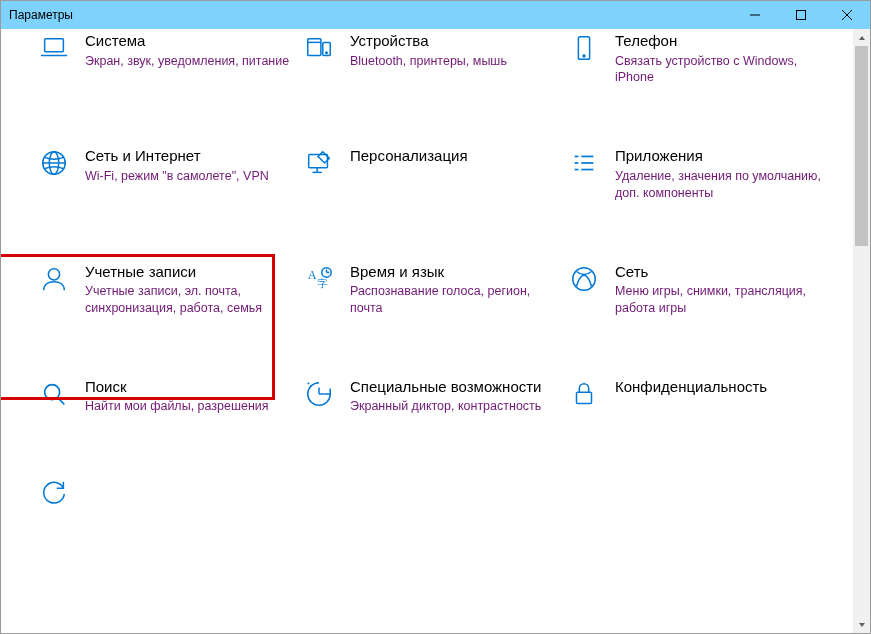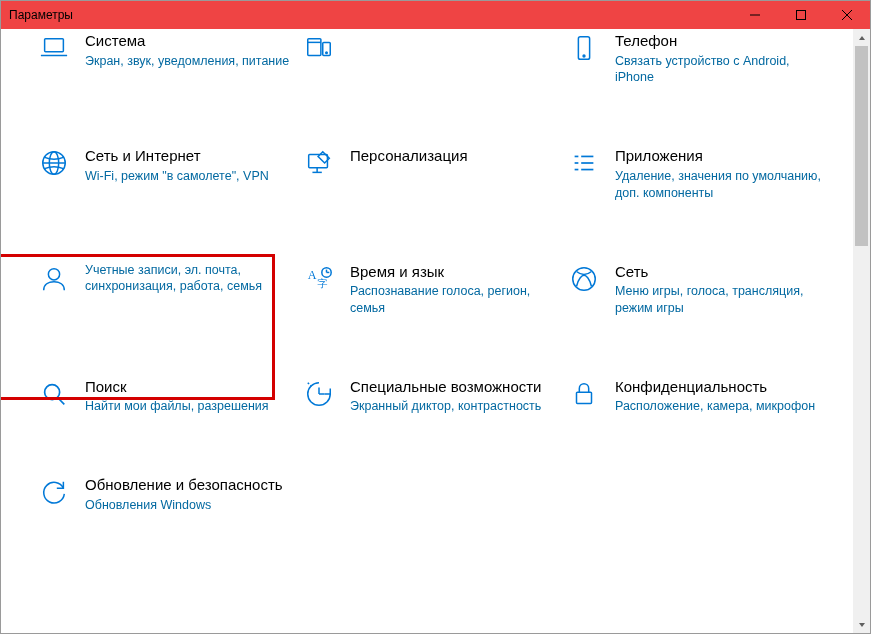--- a/index.html
+++ b/index.html
@@ -22,21 +22,21 @@
   }
   
   .titlebar {
     height: 28px;
     display: flex;
     align-items: center;
     justify-content: space-between;
     font-size: 12px;
     user-select: none;
     border-bottom: 0;
-    background: #ef4444;
+    background: #7dd3fc;
   }
   .titlebar .title {
     padding-left: 8px;
     color: #000;
   }
   .titlebar .controls {
     display: flex;
     height: 100%;
   }
   .titlebar .ctrl {
@@ -116,21 +116,21 @@
     min-width: 0;
   }
   .tile .text .t-title {
     font-size: 15px;
     color: #000;
     line-height: 1.3;
     margin-bottom: 2px;
   }
   .tile .text .t-sub {
     font-size: 12.5px;
-    color: #0369a1;
+    color: #701a75;
     line-height: 1.35;
   }
   
   .highlight {
     position: absolute;
     border: 3px solid #d40000;
     pointer-events: none;
   }
 </style>
 </head>
@@ -178,32 +178,36 @@
 
         <div class="tile">
           <span class="icon">
             <svg viewBox="0 0 32 32" fill="none" stroke="currentColor" stroke-width="1.6">
               <rect x="4" y="6" width="14" height="18" rx="1"></rect>
               <line x1="4" y1="10" x2="18" y2="10"></line>
               <rect x="20" y="10" width="8" height="14" rx="1"></rect>
               <circle cx="24" cy="21" r="0.8" fill="currentColor"></circle>
             </svg>
           </span>
+          <div class="text">
+            <div class="t-title">Устройства</div>
+            <div class="t-sub">Bluetooth, принтеры, мышь</div>
+          </div>
         </div>
 
         <div class="tile">
           <span class="icon">
             <svg viewBox="0 0 32 32" fill="none" stroke="currentColor" stroke-width="1.6">
               <rect x="10" y="4" width="12" height="24" rx="2"></rect>
               <circle cx="16" cy="24.5" r="1" fill="currentColor"></circle>
             </svg>
           </span>
           <div class="text">
             <div class="t-title">Телефон</div>
-            <div class="t-sub">Связать устройство с Android, iPhone</div>
+            <div class="t-sub">Связать устройство с Windows, iPhone</div>
           </div>
         </div>
 
         <div class="tile">
           <span class="icon">
             <svg viewBox="0 0 32 32" fill="none" stroke="currentColor" stroke-width="1.6">
               <circle cx="16" cy="16" r="12"></circle>
               <ellipse cx="16" cy="16" rx="5" ry="12"></ellipse>
               <line x1="4" y1="16" x2="28" y2="16"></line>
               <path d="M6 10 Q16 14 26 10"></path>
@@ -248,51 +252,52 @@
         </div>
 
         <div class="tile">
           <span class="icon">
             <svg viewBox="0 0 32 32" fill="none" stroke="currentColor" stroke-width="1.6">
               <circle cx="16" cy="11" r="6"></circle>
               <path d="M5 28 C5 21 11 19 16 19 C21 19 27 21 27 28"></path>
             </svg>
           </span>
           <div class="text">
+            <div class="t-title">Учетные записи</div>
             <div class="t-sub">Учетные записи, эл. почта, синхронизация, работа, семья</div>
           </div>
         </div>
 
         <div class="tile">
           <span class="icon">
             <svg viewBox="0 0 32 32" fill="none" stroke="currentColor" stroke-width="1.6">
               <text x="4" y="16" font-size="13" font-family="Segoe UI" fill="currentColor" stroke="none">A</text>
               <text x="14" y="24" font-size="11" font-family="Segoe UI" fill="currentColor" stroke="none">字</text>
               <circle cx="24" cy="9" r="5"></circle>
               <line x1="24" y1="9" x2="24" y2="6"></line>
               <line x1="24" y1="9" x2="27" y2="9"></line>
             </svg>
           </span>
           <div class="text">
             <div class="t-title">Время и язык</div>
-            <div class="t-sub">Распознавание голоса, регион, семья</div>
+            <div class="t-sub">Распознавание голоса, регион, почта</div>
           </div>
         </div>
 
         <div class="tile">
           <span class="icon">
             <svg viewBox="0 0 32 32" fill="none" stroke="currentColor" stroke-width="1.6">
               <circle cx="16" cy="16" r="12"></circle>
               <path d="M8 8 C13 12 19 12 24 8"></path>
               <path d="M8 24 C10 15 14 12 16 12 C18 12 22 15 24 24"></path>
             </svg>
           </span>
           <div class="text">
             <div class="t-title">Сеть</div>
-            <div class="t-sub">Меню игры, голоса, трансляция, режим игры</div>
+            <div class="t-sub">Меню игры, снимки, трансляция, работа игры</div>
           </div>
         </div>
 
         <div class="tile">
           <span class="icon">
             <svg viewBox="0 0 32 32" fill="none" stroke="currentColor" stroke-width="1.8">
               <circle cx="14" cy="14" r="8"></circle>
               <line x1="20" y1="20" x2="27" y2="27"></line>
             </svg>
           </span>
@@ -320,35 +325,30 @@
 
         <div class="tile">
           <span class="icon">
             <svg viewBox="0 0 32 32" fill="none" stroke="currentColor" stroke-width="1.6">
               <rect x="8" y="14" width="16" height="12" rx="1"></rect>
               <path d="M11 14 V10 a5 5 0 0 1 10 0 V14"></path>
             </svg>
           </span>
           <div class="text">
             <div class="t-title">Конфиденциальность</div>
-            <div class="t-sub">Расположение, камера, микрофон</div>
           </div>
         </div>
 
         <div class="tile">
           <span class="icon">
             <svg viewBox="0 0 32 32" fill="none" stroke="currentColor" stroke-width="1.6">
               <path d="M26 12 A11 11 0 1 0 27 18"></path>
               <polyline points="26,5 26,12 19,12"></polyline>
             </svg>
           </span>
-          <div class="text">
-            <div class="t-title">Обновление и безопасность</div>
-            <div class="t-sub">Обновления Windows</div>
-          </div>
         </div>
 
       </div>
 
       <div class="highlight" style="left:-4px; top:225px; width:272px; height:140px;"></div>
     </div>
 
     <div class="scrollbar">
       <div class="arrow up">
         <svg width="8" height="8" viewBox="0 0 8 8">

